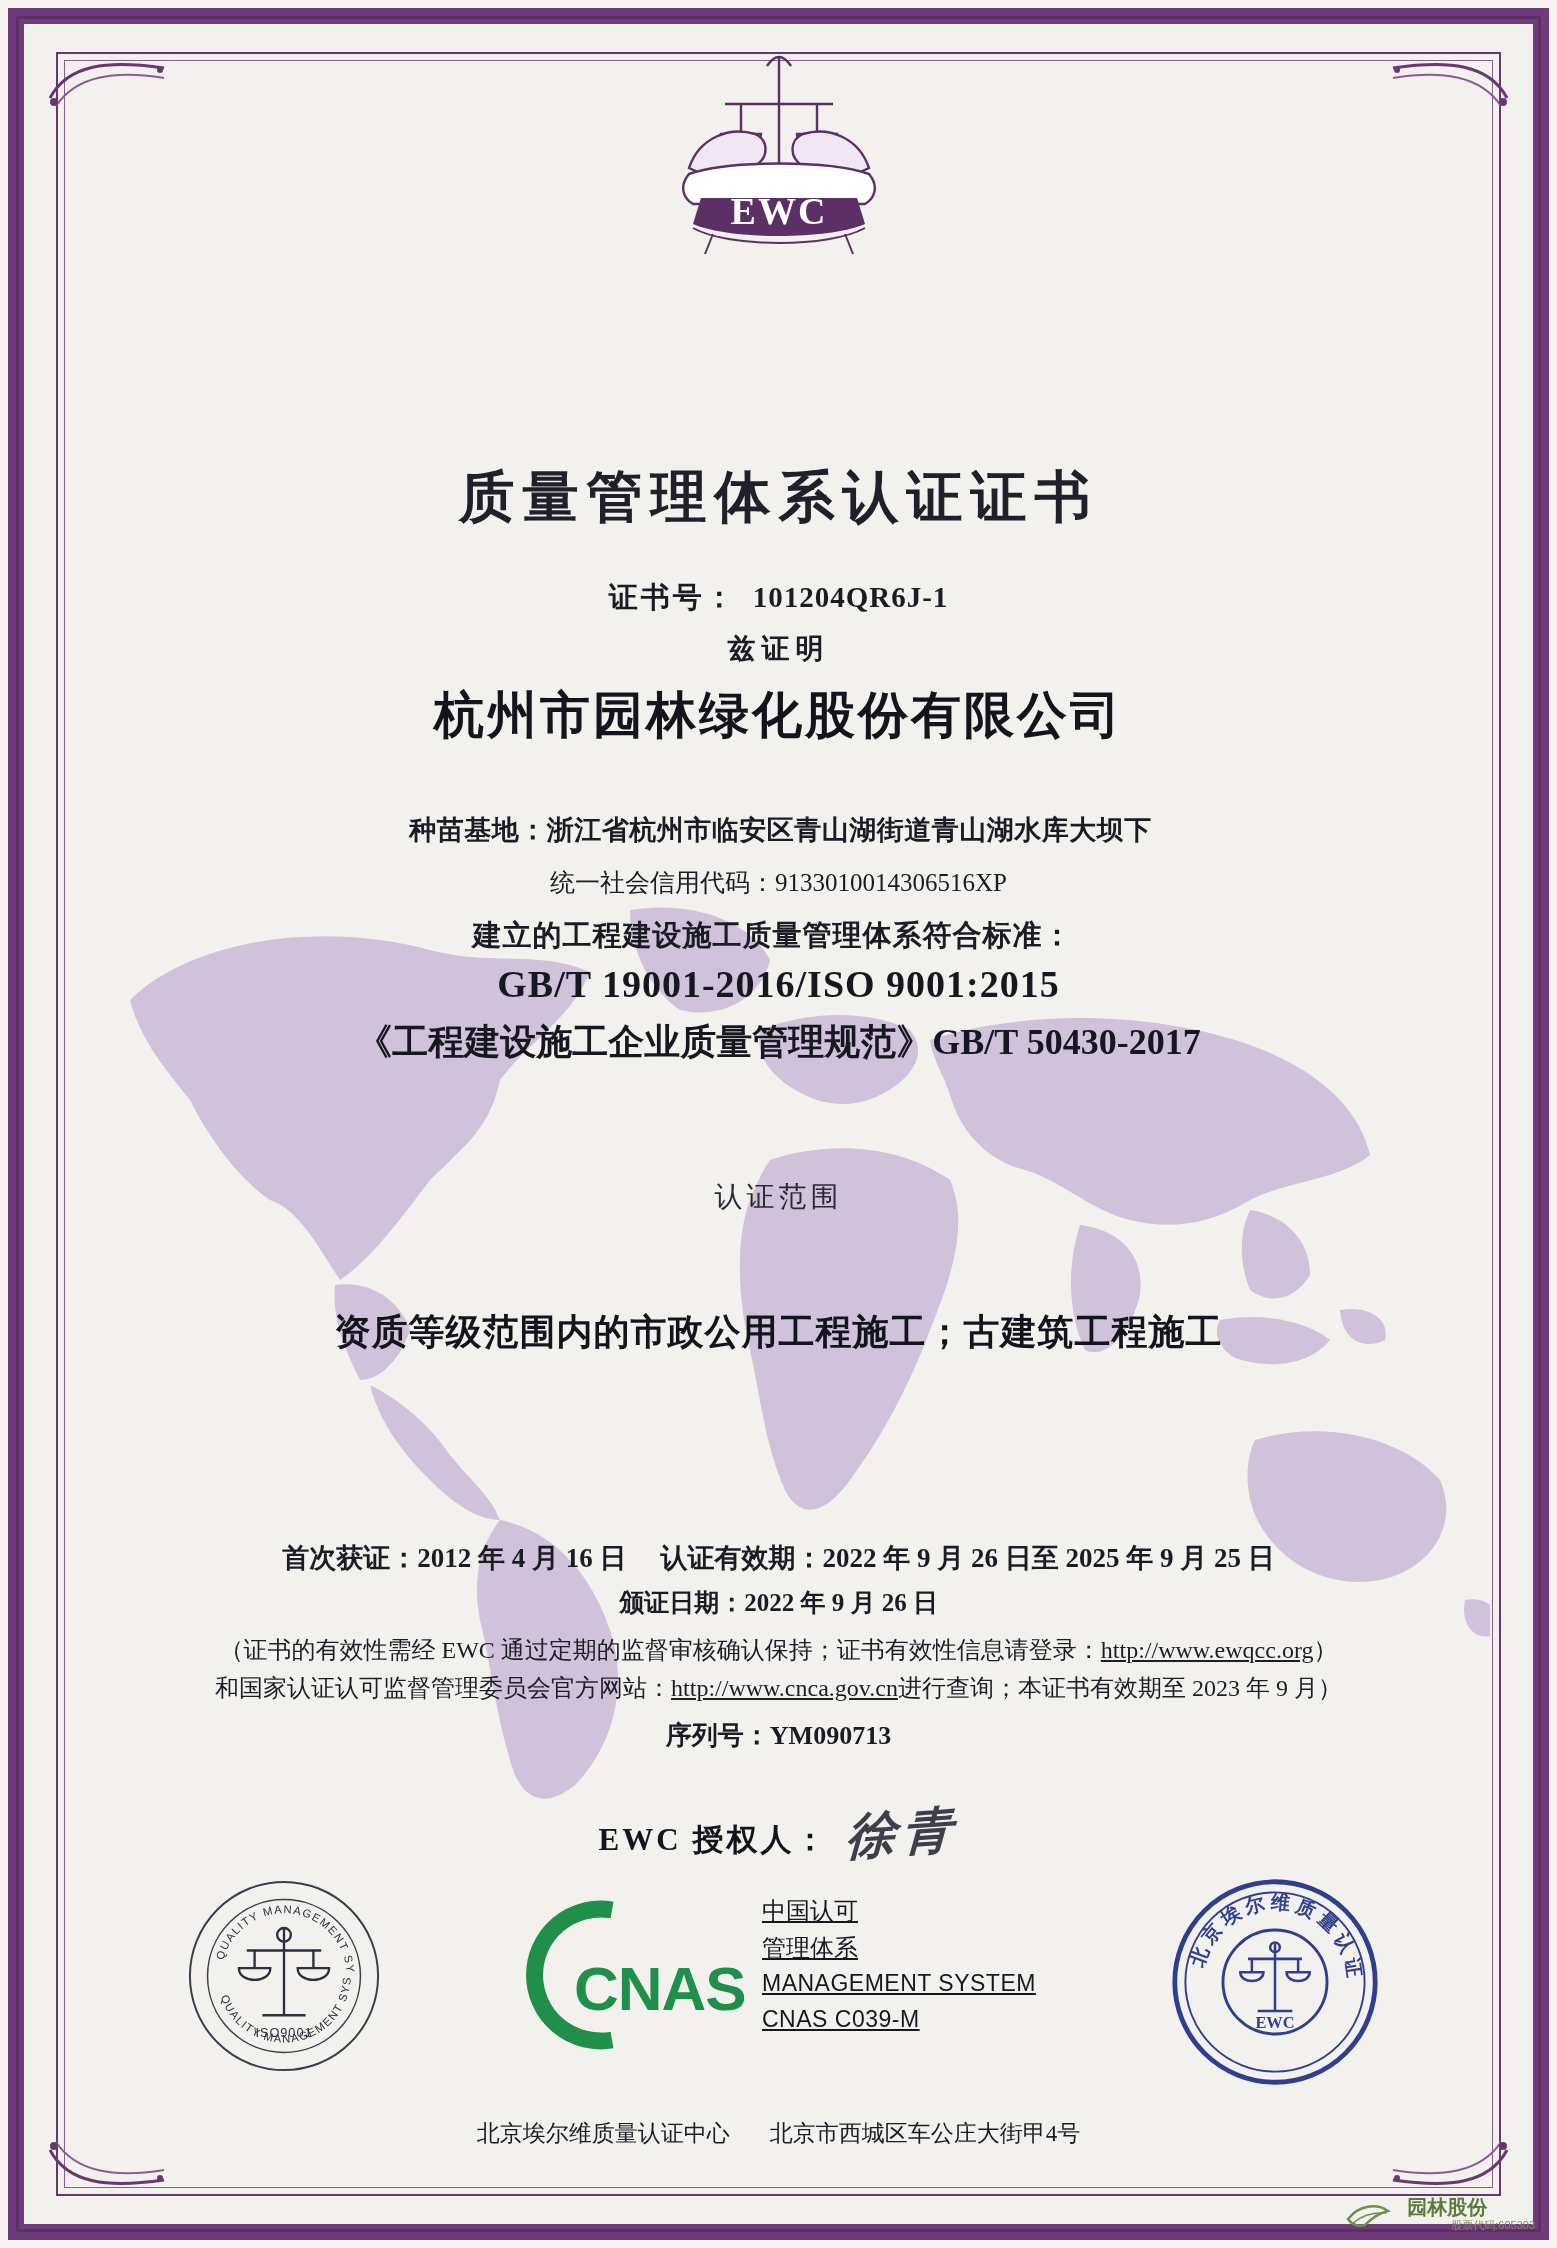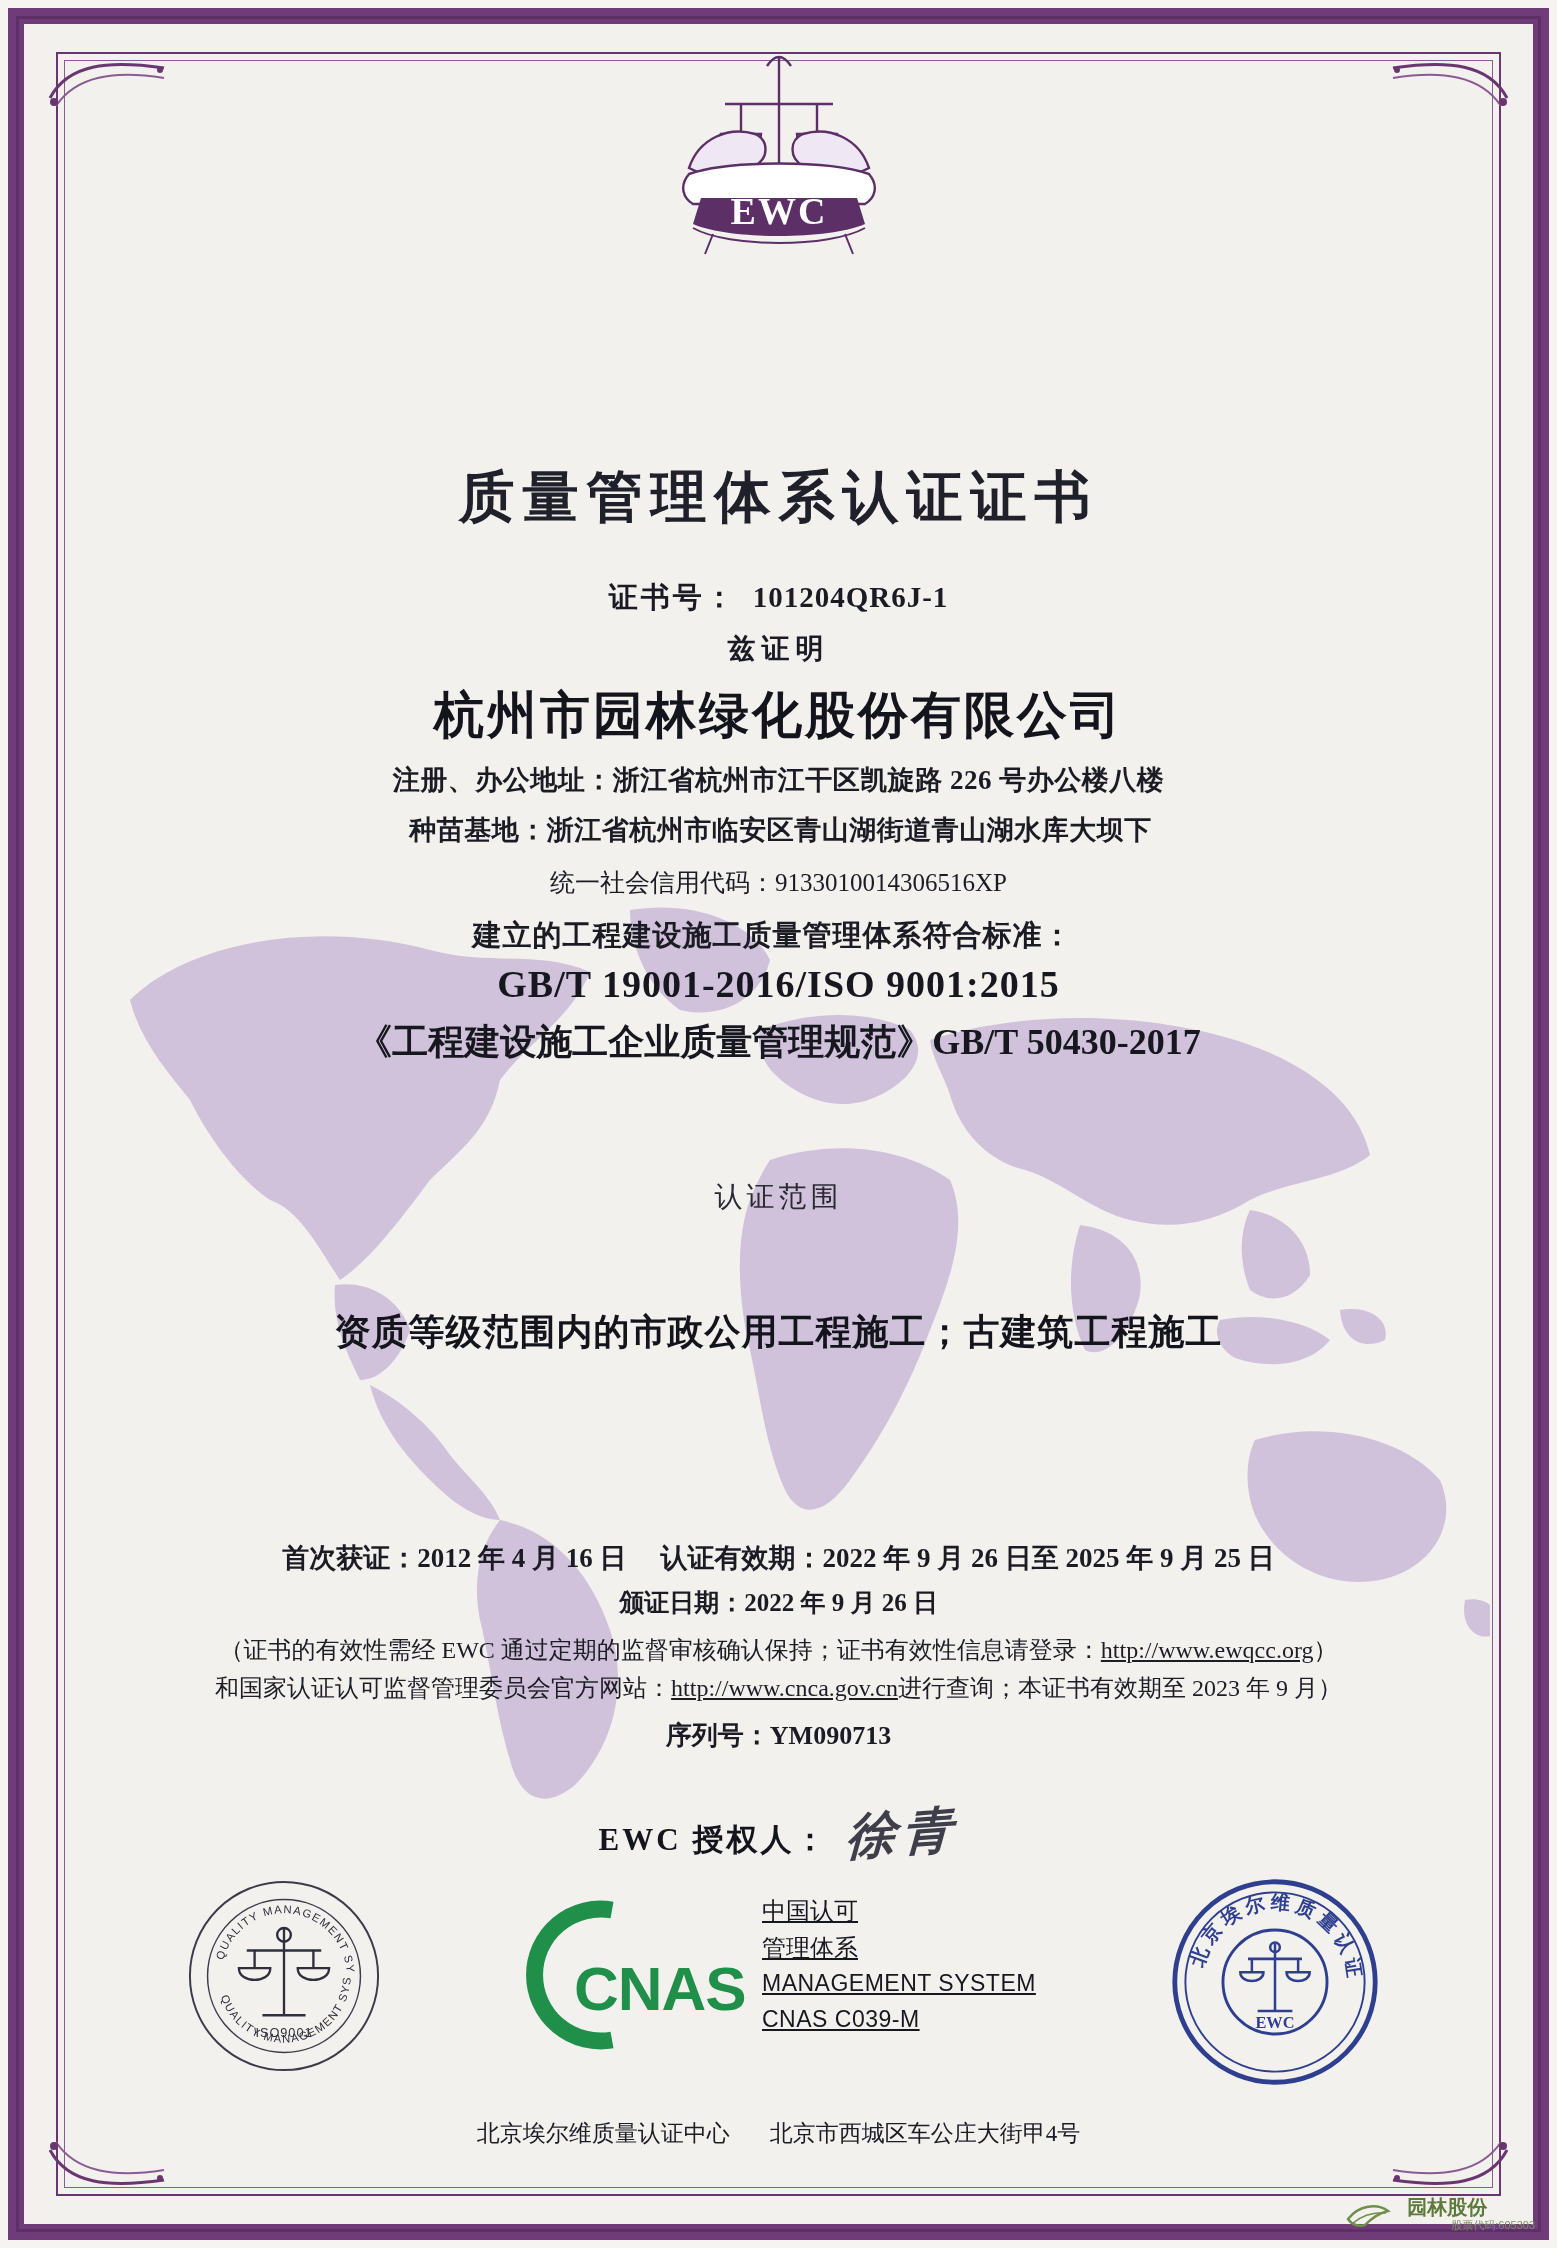--- a/index.html
+++ b/index.html
@@ -444,21 +444,20 @@
     <div class="doc-title">质量管理体系认证证书</div>
 
     <div class="cert-no-row">
       <span class="label">证书号：</span><span class="value">101204QR6J-1</span>
     </div>
 
     <div class="hereby">兹证明</div>
 
     <div class="company">杭州市园林绿化股份有限公司</div>
 
-    <div class="addr1">注册、办公地址：浙江省杭州市江干区凯旋路 226 号办公楼八楼</div>
     <div class="addr2">种苗基地：浙江省杭州市临安区青山湖街道青山湖水库大坝下</div>
     <div class="credit-code">统一社会信用代码：9133010014306516XP</div>
 
     <div class="std-intro">建立的工程建设施工质量管理体系符合标准：</div>
     <div class="std-1">GB/T 19001-2016/ISO 9001:2015</div>
     <div class="std-2">《工程建设施工企业质量管理规范》GB/T 50430-2017</div>
 
     <div class="scope-label">认证范围</div>
     <div class="scope-text">资质等级范围内的市政公用工程施工；古建筑工程施工</div>
 

